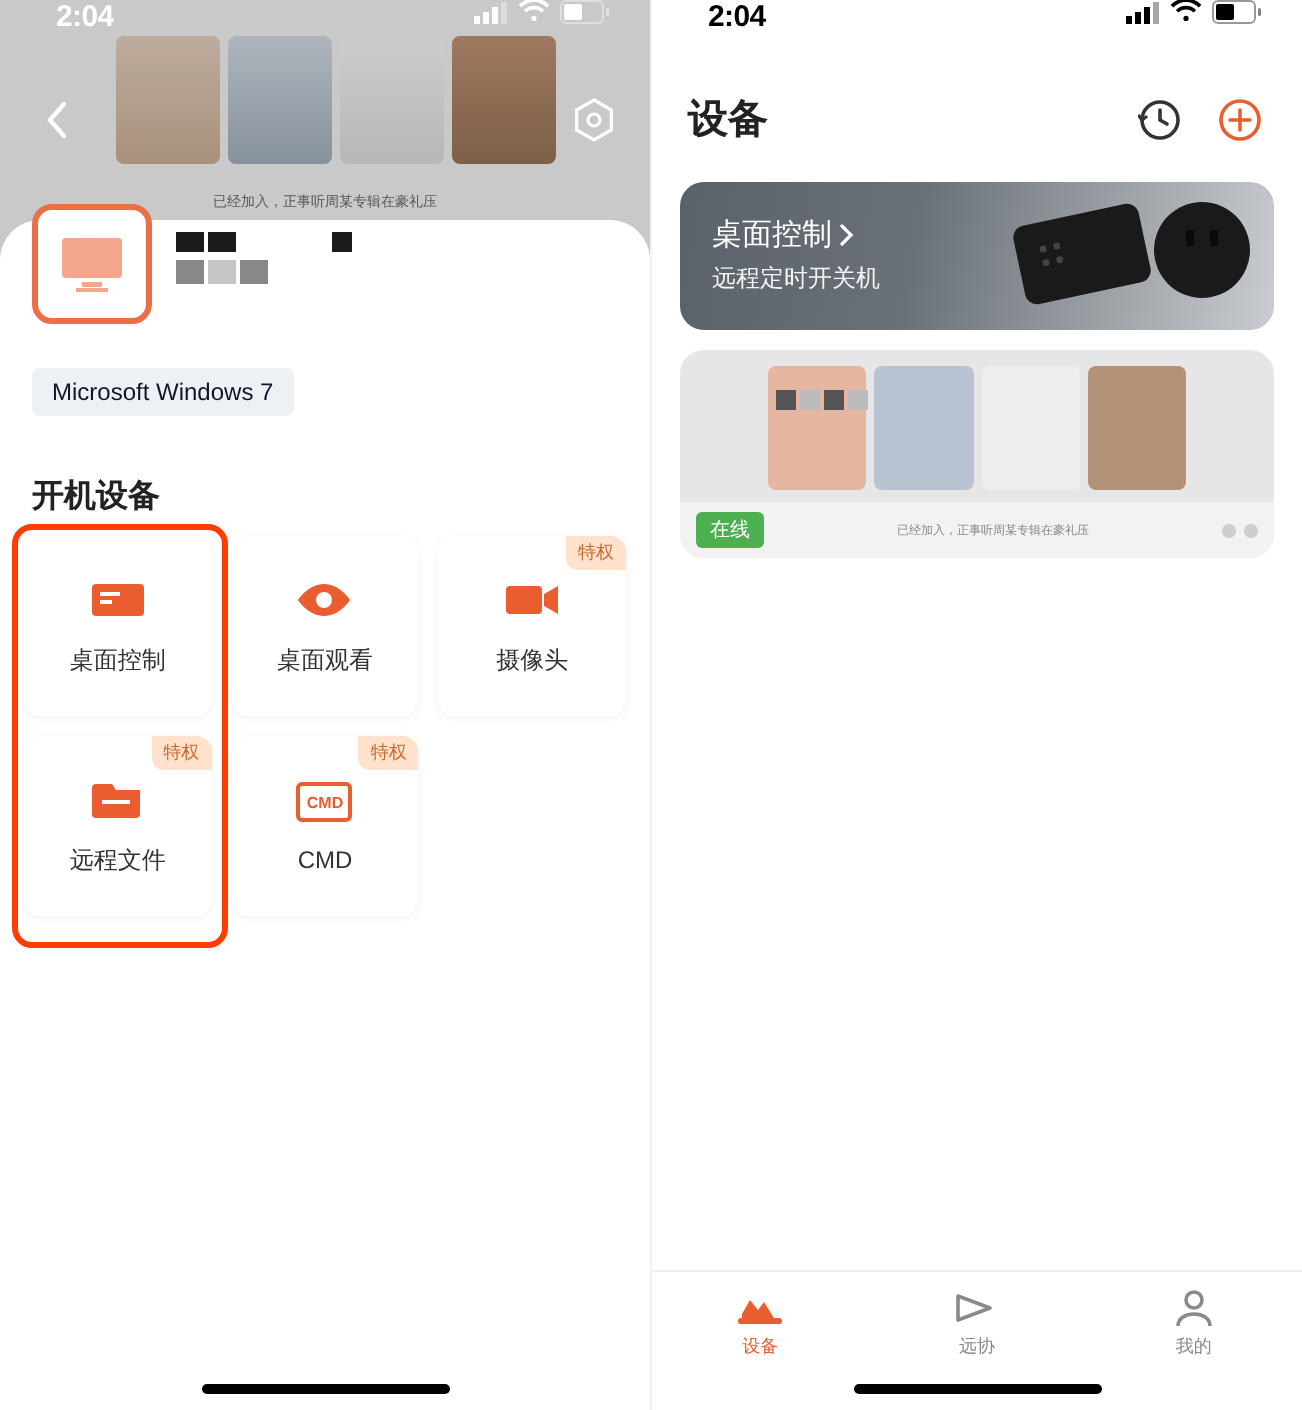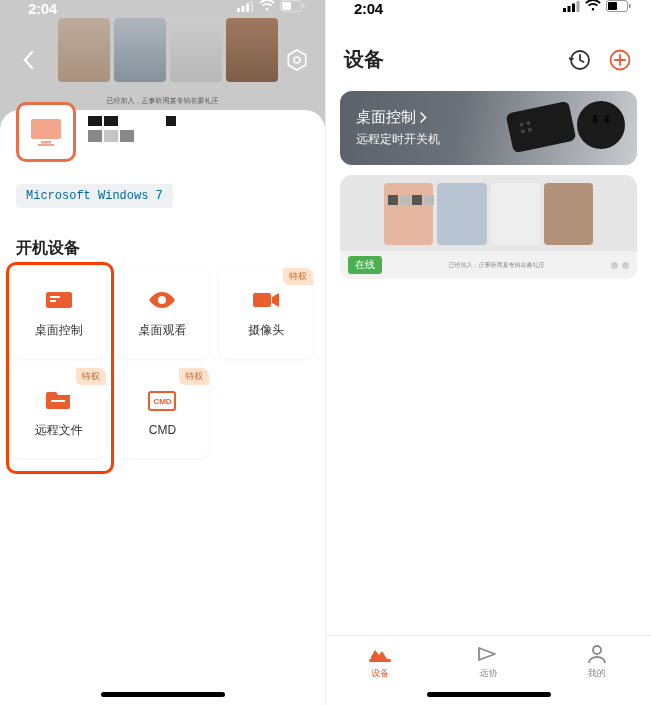--- a/index.html
+++ b/index.html
@@ -121,25 +121,24 @@
     }
     .pixelated-row { display: flex; gap: 2px; }
     .px { background: #1a1a1a; }
     .px.g { background: #888; }
     .px.lg { background: #c5c5c5; }
     .os-badge {
       position: absolute;
       top: 74px;
       left: 16px;
       background: #eef1f4;
-      color: #0369a1;
+      color: #0f172a;
       font-size: 12px;
       padding: 5px 10px;
       border-radius: 4px;
-      font-family: Liberation Mono, monospace;
     }
     .section-title {
       position: absolute;
       top: 128px;
       left: 16px;
       font-size: 16px;
       font-weight: 600;
       color: #222;
     }
 

